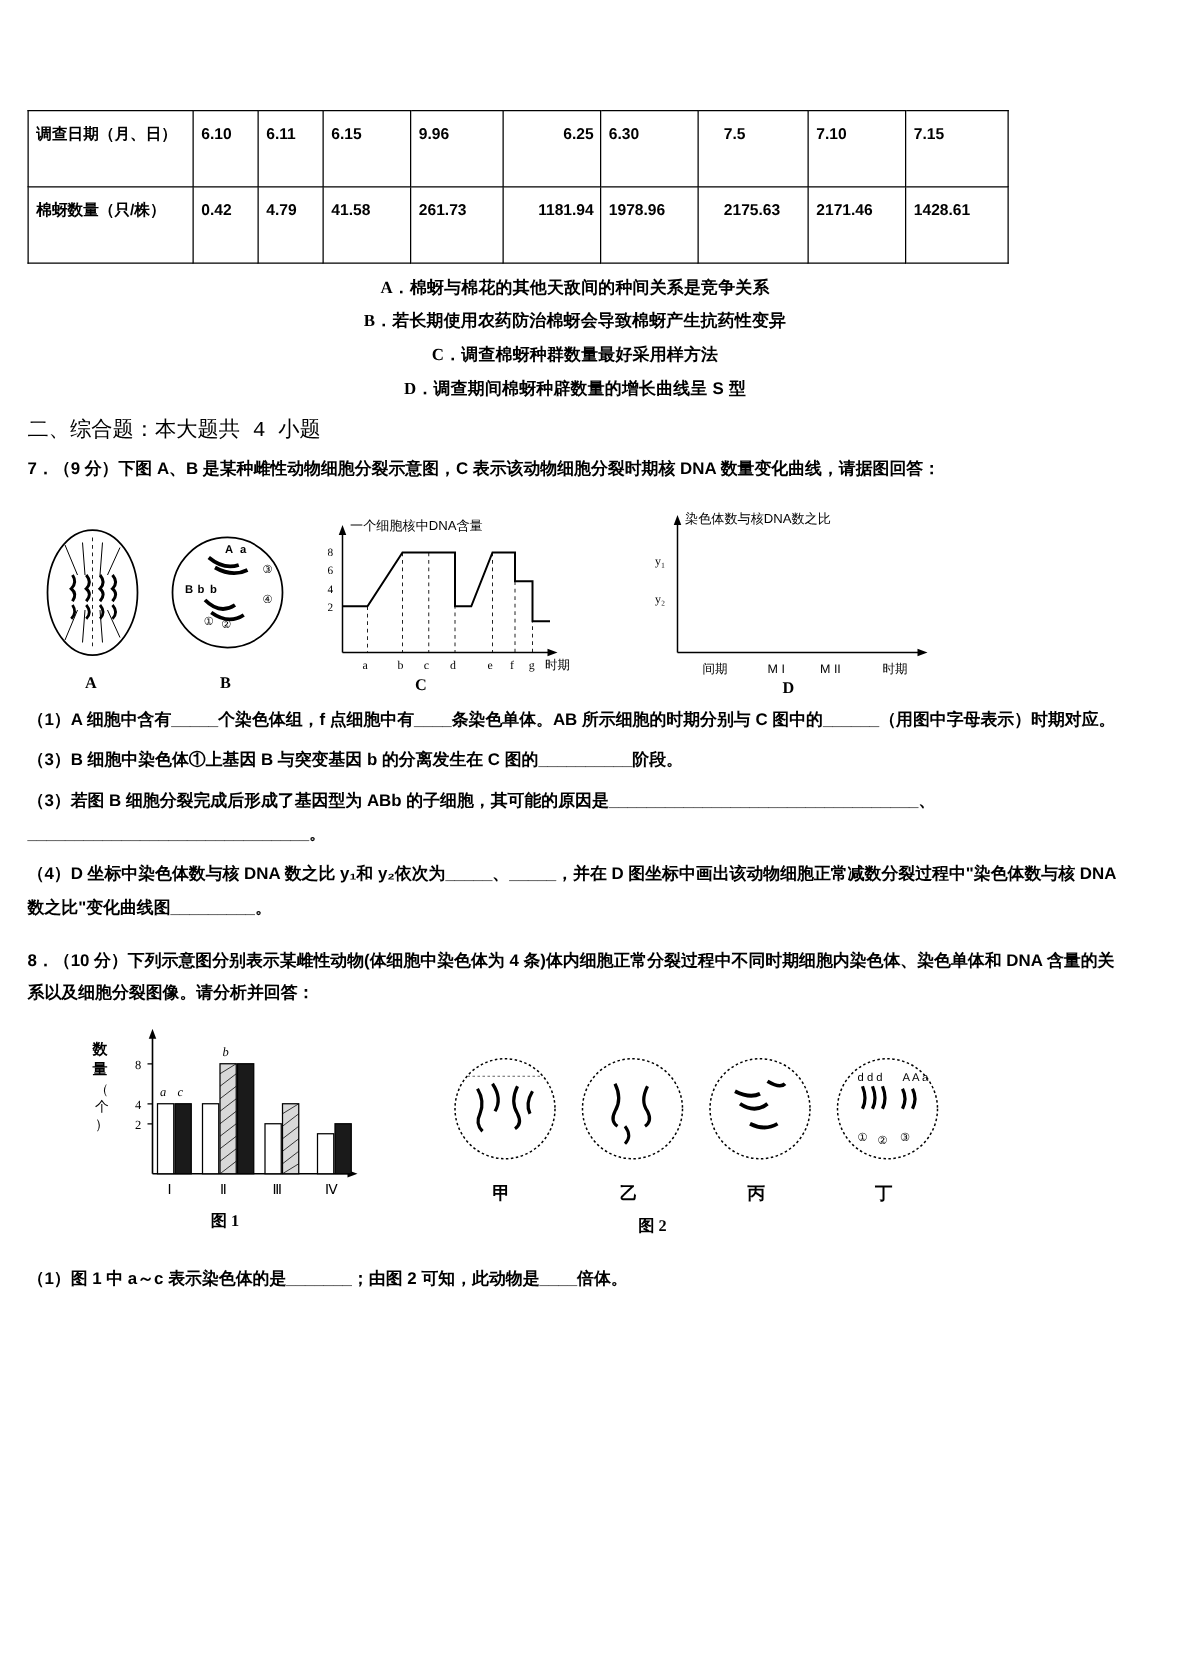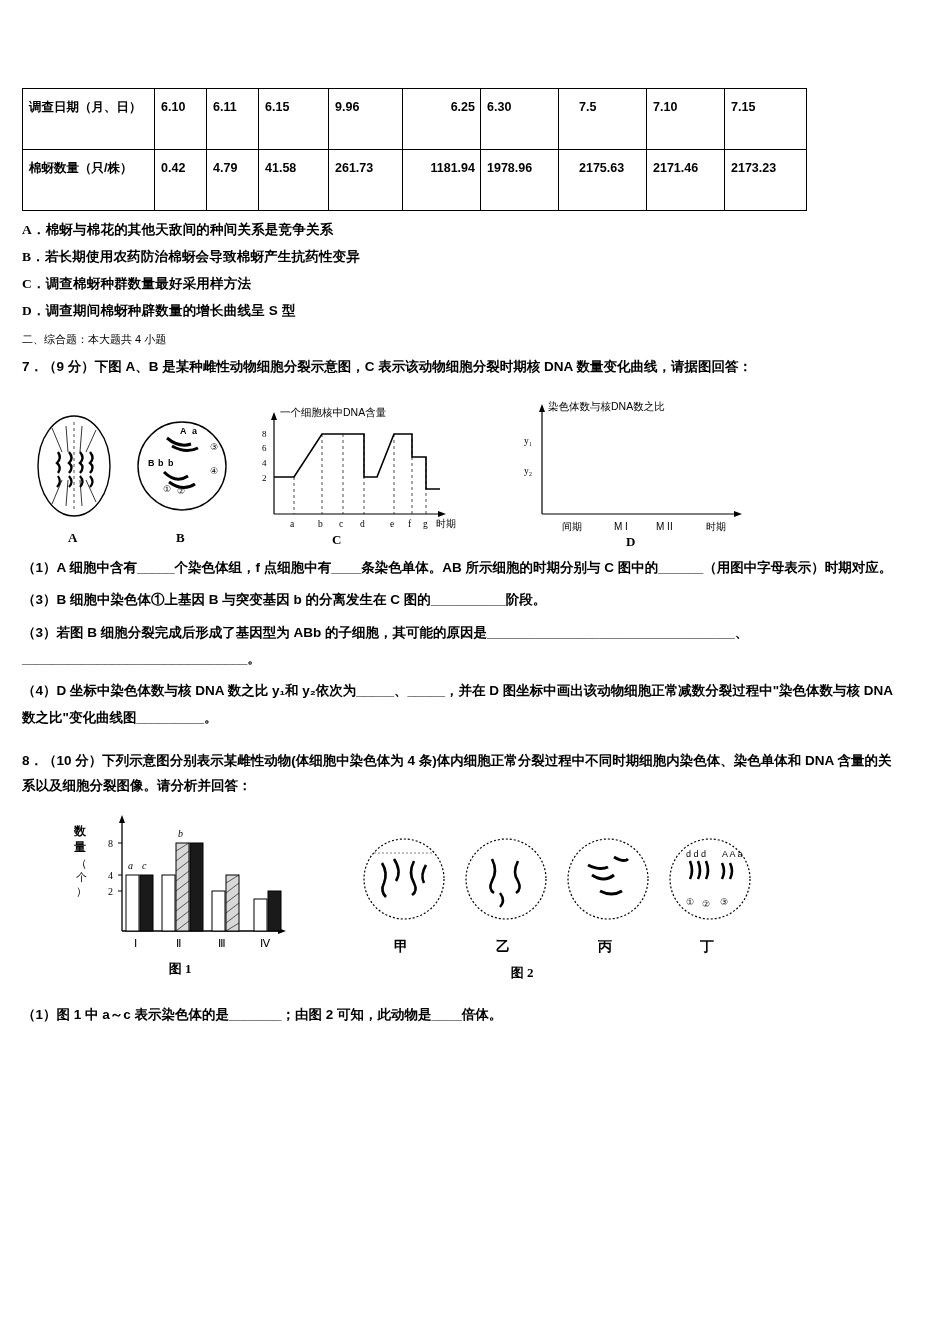--- a/index.html
+++ b/index.html
@@ -30,31 +30,31 @@
   table.survey td.c2{width:40px;}
   table.survey td.c3{width:58px;}
   table.survey td.c4{width:62px;}
   table.survey td.c5{width:66px;text-align:right;}
   table.survey td.c6{width:66px;}
   table.survey td.c7{width:62px;padding-left:20px;}
   table.survey td.c8{width:66px;}
   table.survey td.c9{width:70px;}
 
   
-  .opts{margin-top:10px;}
+  .opts{margin-top:10px;text-align:center;}
   .opt{
     font-family:"Liberation Sans", sans-serif;
     font-weight:bold;font-size:13.5px;
     margin:0 0 9px 0;letter-spacing:.2px;
   }
   .opt .lab{font-family:"Liberation Serif",serif;font-weight:bold;}
 
   .sec-title{
-    font-family:Liberation Sans, sans-serif;
-    font-size:11px;margin:12px 0 8px 0;
+    font-family:Liberation Mono, monospace;
+    font-size:17px;margin:12px 0 8px 0;
   }
   .qline{
     font-family:"Liberation Sans", sans-serif;
     font-weight:bold;font-size:13.5px;line-height:1.85;
     margin:0 0 2px 0;
   }
   .q-sub{
     font-family:"Liberation Sans", sans-serif;
     font-weight:bold;font-size:13.5px;line-height:1.95;margin:6px 0 0 0;
   }
@@ -87,21 +87,21 @@
       <tr>
         <td class="hdr">棉蚜数量（只/株）</td>
         <td class="c1">0.42</td>
         <td class="c2">4.79</td>
         <td class="c3">41.58</td>
         <td class="c4">261.73</td>
         <td class="c5">1181.94</td>
         <td class="c6">1978.96</td>
         <td class="c7">2175.63</td>
         <td class="c8">2171.46</td>
-        <td class="c9">2173.23</td>
+        <td class="c9">1428.61</td>
       </tr>
     </tbody>
       </table>
 
     <div class="opts">
       <div class="opt">
         <span class="lab">A．</span><span>棉蚜与棉花的其他天敌间的种间关系是竞争关系</span>
       </div>
       <div class="opt">
         <span class="lab">B．</span><span>若长期使用农药防治棉蚜会导致棉蚜产生抗药性变异</span>

